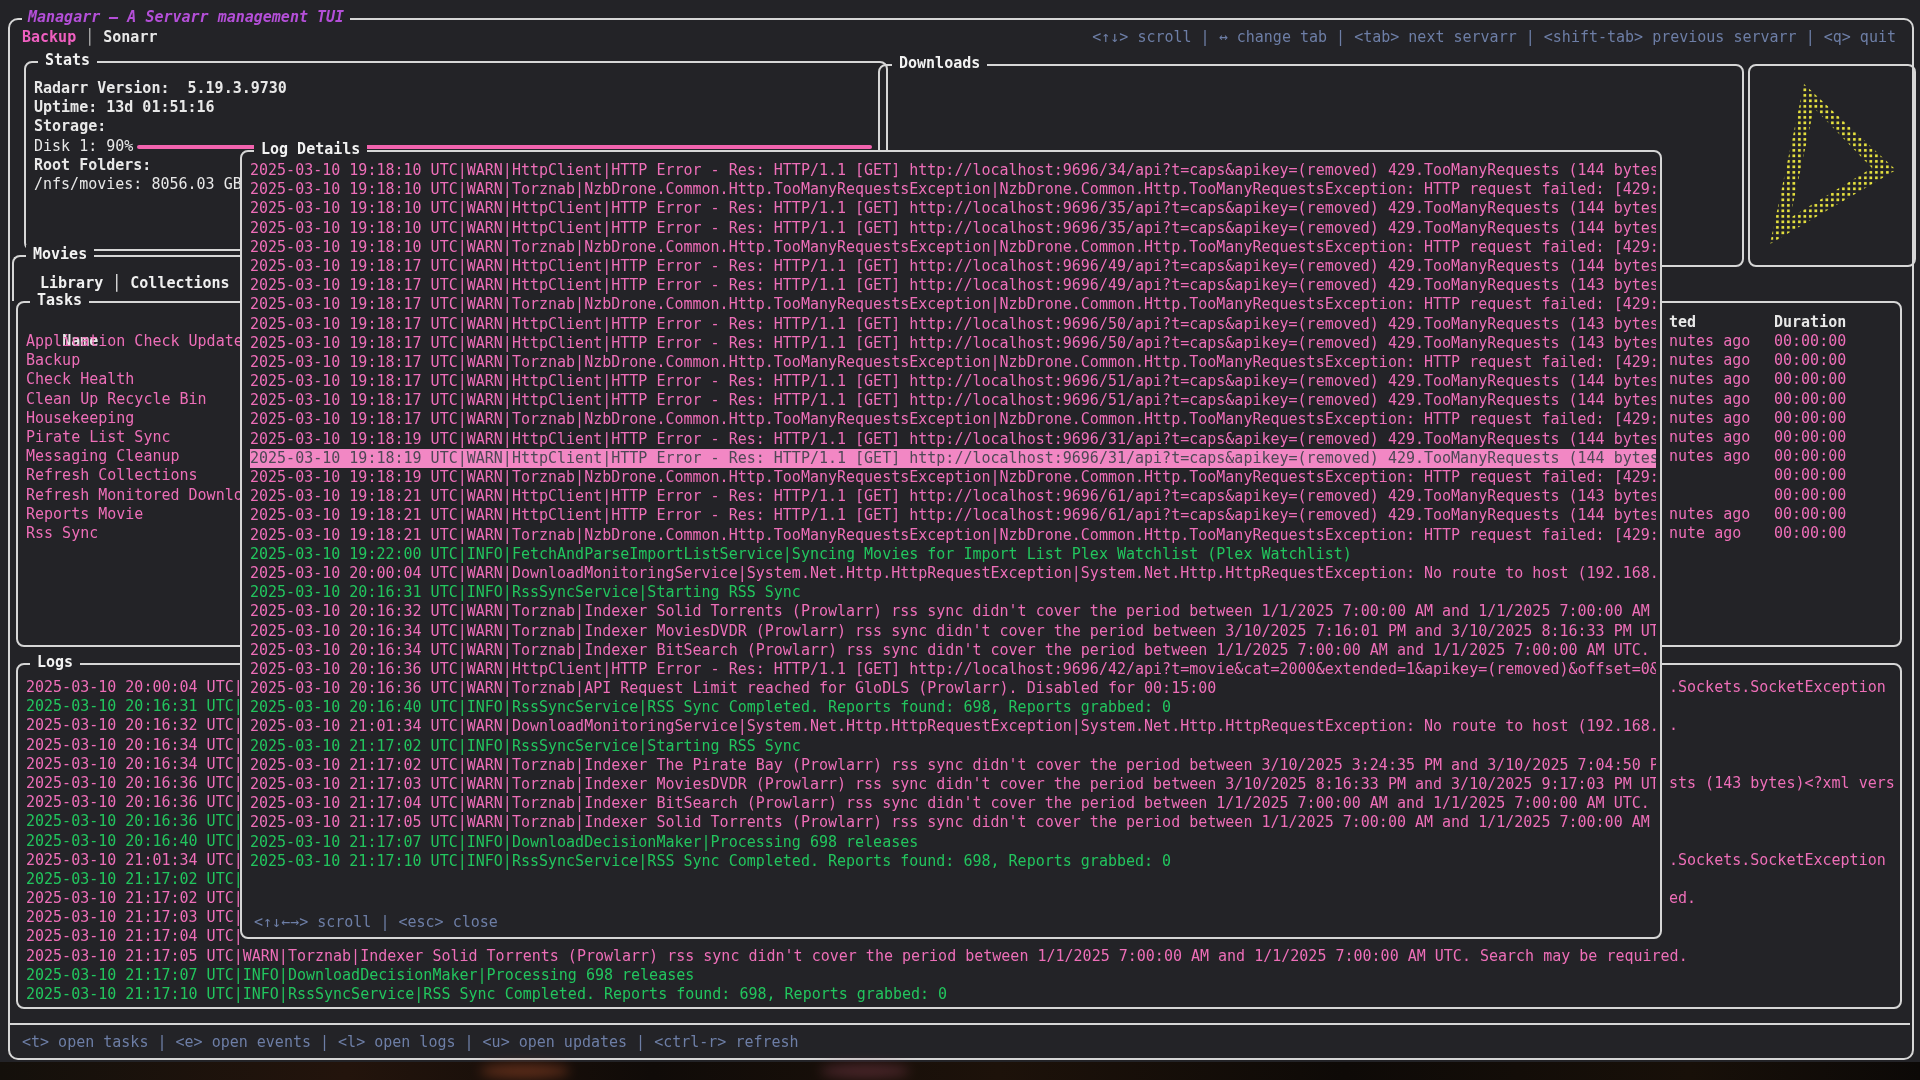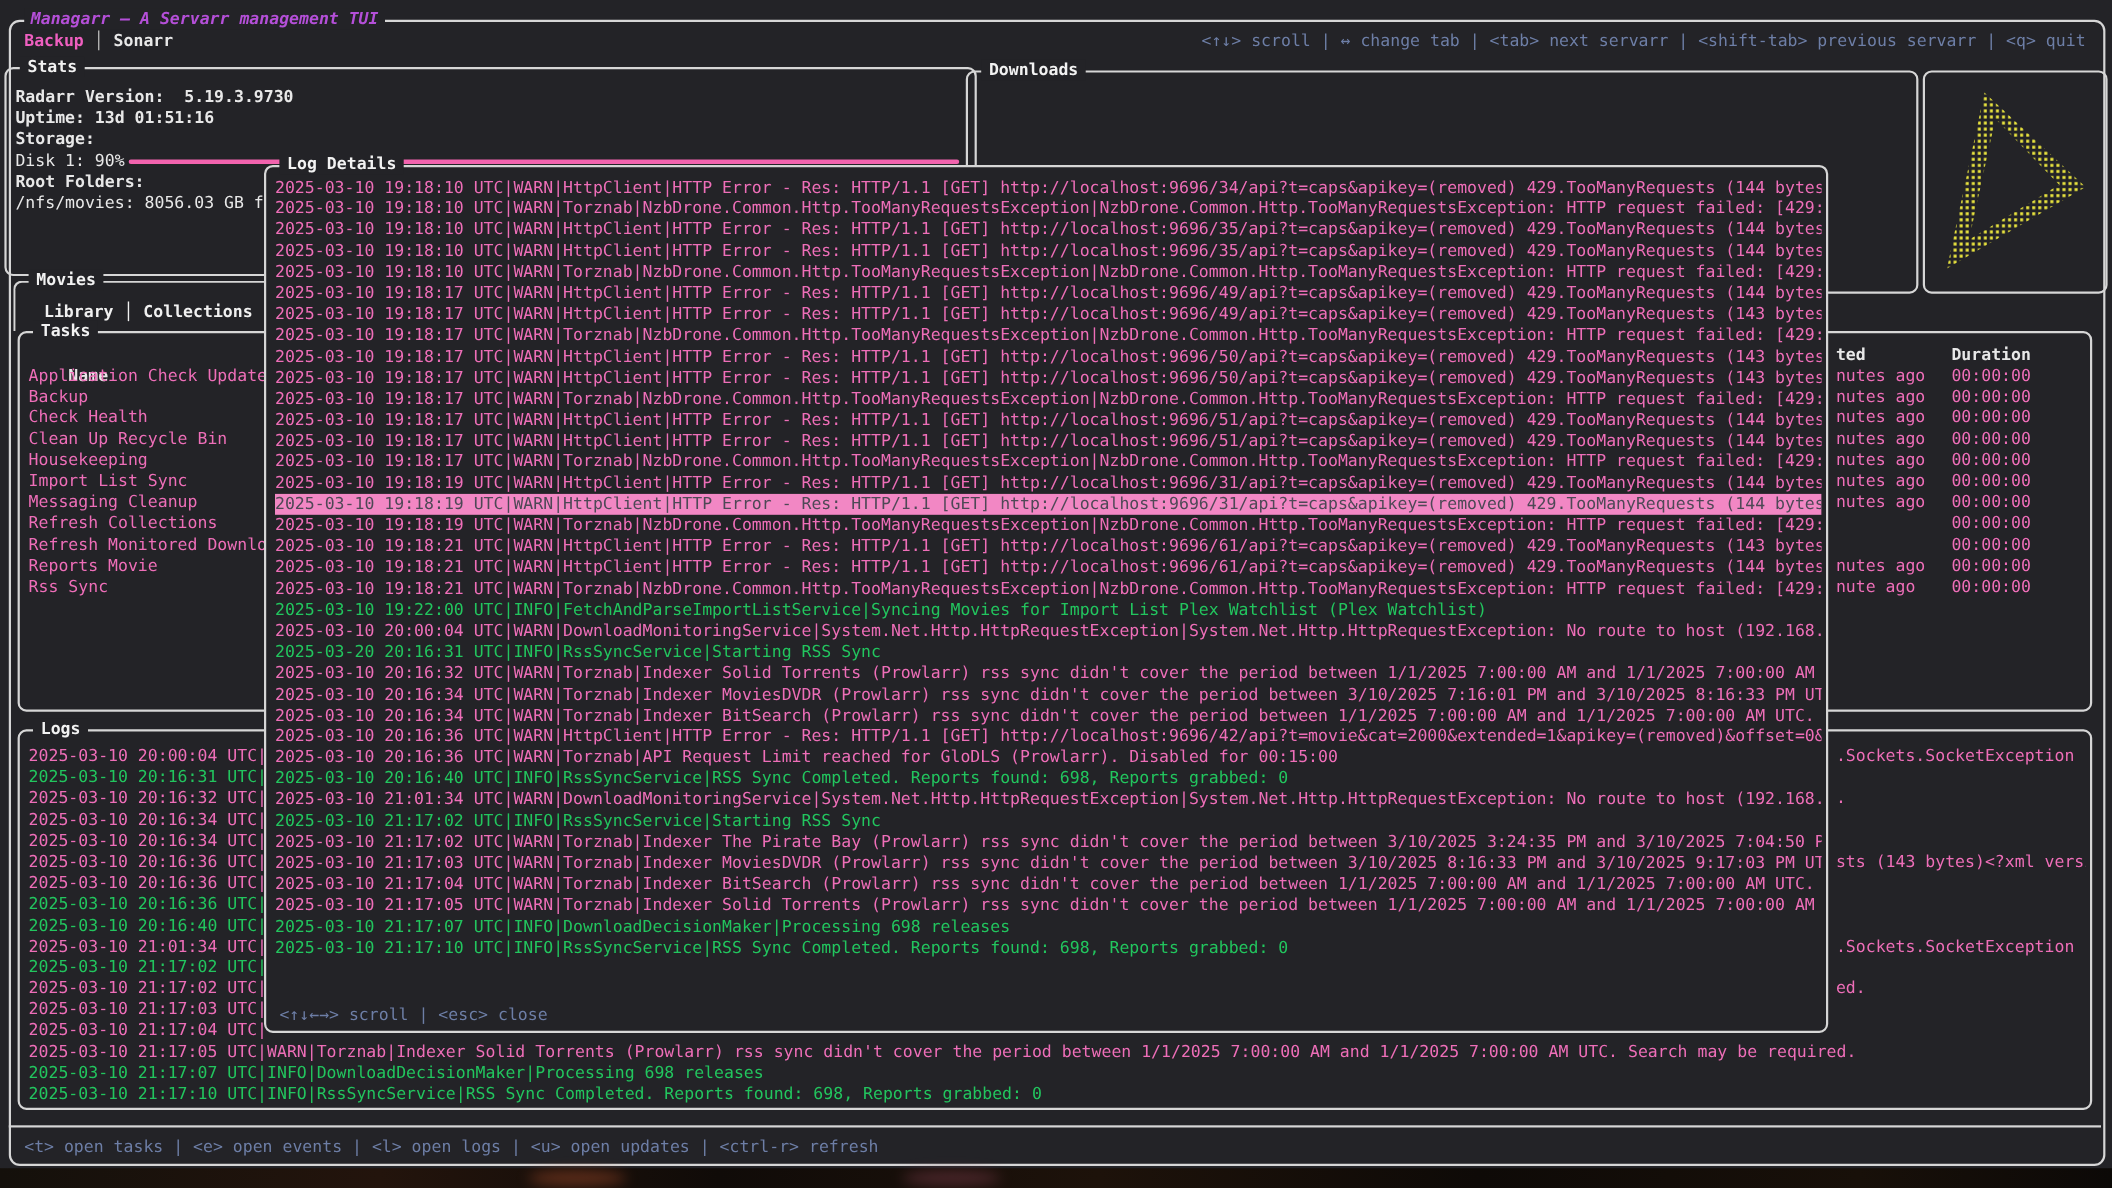--- a/index.html
+++ b/index.html
@@ -20,21 +20,21 @@
   .row{position:relative;height:19.2px;white-space:pre;overflow:visible;}
 
   
   #app-frame{left:8px;top:18px;width:1902px;height:1038px;border-radius:10px;}
   #app-title{left:22px;top:8px;background:#232327;padding:0 6px;font-weight:bold;font-style:italic;color:#b44fd8;white-space:pre;}
   #tabs-row{left:22px;top:28px;white-space:pre;}
   #tab-sep{color:#b9b9b9;}
   #top-keybinds{right:24px;top:28px;}
 
   
-  #stats-box{left:4px;top:61px;width:860px;height:186px;padding-left:20px;}
+  #stats-box{left:24px;top:61px;width:860px;height:186px;}
   #stats-lines{position:absolute;left:8px;top:16px;right:6px;}
   .gaugebar{position:absolute;left:103px;top:8px;right:8px;height:4px;background:#f263ae;border-radius:2px;}
 
   
   #downloads-box{left:878px;top:64px;width:862px;height:199px;}
   #logo-box{left:1748px;top:64px;width:164px;height:199px;}
   #logo-box svg{position:absolute;left:14px;top:16px;}
 
   
   #movies-box{left:12px;top:255px;width:600px;height:44px;border-right:none;border-bottom:none;border-radius:8px 0 0 0;}
@@ -118,21 +118,21 @@
     <span>Name</span>
     <span class="col-exec">ted</span>
     <span class="col-dur">Duration</span>
   </div>
   <div id="tasks-rows">
       <div class="row warn"><span>Application Check Update</span><span class="col-exec">nutes ago</span><span class="col-dur">00:00:00</span></div>
       <div class="row warn"><span>Backup</span><span class="col-exec">nutes ago</span><span class="col-dur">00:00:00</span></div>
       <div class="row warn"><span>Check Health</span><span class="col-exec">nutes ago</span><span class="col-dur">00:00:00</span></div>
       <div class="row warn"><span>Clean Up Recycle Bin</span><span class="col-exec">nutes ago</span><span class="col-dur">00:00:00</span></div>
       <div class="row warn"><span>Housekeeping</span><span class="col-exec">nutes ago</span><span class="col-dur">00:00:00</span></div>
-      <div class="row warn"><span>Import List Sync</span><span class="col-exec">nutes ago</span><span class="col-dur">00:00:00</span></div>
+      <div class="row warn"><span>Pirate List Sync</span><span class="col-exec">nutes ago</span><span class="col-dur">00:00:00</span></div>
       <div class="row warn"><span>Messaging Cleanup</span><span class="col-exec">nutes ago</span><span class="col-dur">00:00:00</span></div>
       <div class="row warn"><span>Refresh Collections</span><span class="col-exec"></span><span class="col-dur">00:00:00</span></div>
       <div class="row warn"><span>Refresh Monitored Downloads</span><span class="col-exec"></span><span class="col-dur">00:00:00</span></div>
       <div class="row warn"><span>Reports Movie</span><span class="col-exec">nutes ago</span><span class="col-dur">00:00:00</span></div>
       <div class="row warn"><span>Rss Sync</span><span class="col-exec">nute ago</span><span class="col-dur">00:00:00</span></div>
     </div>
 </div>
 
 <div class="box" id="logs-box">
   <span class="btitle">Logs</span>
@@ -175,21 +175,21 @@
       <div class="row warn">2025-03-10 19:18:17 UTC|WARN|HttpClient|HTTP Error - Res: HTTP/1.1 [GET] http://localhost:9696/51/api?t=caps&amp;apikey=(removed) 429.TooManyRequests (144 bytes)</div>
       <div class="row warn">2025-03-10 19:18:17 UTC|WARN|Torznab|NzbDrone.Common.Http.TooManyRequestsException|NzbDrone.Common.Http.TooManyRequestsException: HTTP request failed: [429:TooManyRequests]</div>
       <div class="row warn">2025-03-10 19:18:19 UTC|WARN|HttpClient|HTTP Error - Res: HTTP/1.1 [GET] http://localhost:9696/31/api?t=caps&amp;apikey=(removed) 429.TooManyRequests (144 bytes)</div>
       <div class="row sel">2025-03-10 19:18:19 UTC|WARN|HttpClient|HTTP Error - Res: HTTP/1.1 [GET] http://localhost:9696/31/api?t=caps&amp;apikey=(removed) 429.TooManyRequests (144 bytes)</div>
       <div class="row warn">2025-03-10 19:18:19 UTC|WARN|Torznab|NzbDrone.Common.Http.TooManyRequestsException|NzbDrone.Common.Http.TooManyRequestsException: HTTP request failed: [429:TooManyRequests]</div>
       <div class="row warn">2025-03-10 19:18:21 UTC|WARN|HttpClient|HTTP Error - Res: HTTP/1.1 [GET] http://localhost:9696/61/api?t=caps&amp;apikey=(removed) 429.TooManyRequests (143 bytes)</div>
       <div class="row warn">2025-03-10 19:18:21 UTC|WARN|HttpClient|HTTP Error - Res: HTTP/1.1 [GET] http://localhost:9696/61/api?t=caps&amp;apikey=(removed) 429.TooManyRequests (144 bytes)</div>
       <div class="row warn">2025-03-10 19:18:21 UTC|WARN|Torznab|NzbDrone.Common.Http.TooManyRequestsException|NzbDrone.Common.Http.TooManyRequestsException: HTTP request failed: [429:TooManyRequests]</div>
       <div class="row info">2025-03-10 19:22:00 UTC|INFO|FetchAndParseImportListService|Syncing Movies for Import List Plex Watchlist (Plex Watchlist)</div>
       <div class="row warn">2025-03-10 20:00:04 UTC|WARN|DownloadMonitoringService|System.Net.Http.HttpRequestException|System.Net.Http.HttpRequestException: No route to host (192.168.0.140:9091)</div>
-      <div class="row info">2025-03-20 20:16:31 UTC|INFO|RssSyncService|Starting RSS Sync</div>
+      <div class="row info">2025-03-10 20:16:31 UTC|INFO|RssSyncService|Starting RSS Sync</div>
       <div class="row warn">2025-03-10 20:16:32 UTC|WARN|Torznab|Indexer Solid Torrents (Prowlarr) rss sync didn't cover the period between 1/1/2025 7:00:00 AM and 1/1/2025 7:00:00 AM UTC. Search may be required.</div>
       <div class="row warn">2025-03-10 20:16:34 UTC|WARN|Torznab|Indexer MoviesDVDR (Prowlarr) rss sync didn't cover the period between 3/10/2025 7:16:01 PM and 3/10/2025 8:16:33 PM UTC. Search may be required.</div>
       <div class="row warn">2025-03-10 20:16:34 UTC|WARN|Torznab|Indexer BitSearch (Prowlarr) rss sync didn't cover the period between 1/1/2025 7:00:00 AM and 1/1/2025 7:00:00 AM UTC. Search may be required.</div>
       <div class="row warn">2025-03-10 20:16:36 UTC|WARN|HttpClient|HTTP Error - Res: HTTP/1.1 [GET] http://localhost:9696/42/api?t=movie&amp;cat=2000&amp;extended=1&amp;apikey=(removed)&amp;offset=0&amp;limit=100</div>
       <div class="row warn">2025-03-10 20:16:36 UTC|WARN|Torznab|API Request Limit reached for GloDLS (Prowlarr). Disabled for 00:15:00</div>
       <div class="row info">2025-03-10 20:16:40 UTC|INFO|RssSyncService|RSS Sync Completed. Reports found: 698, Reports grabbed: 0</div>
       <div class="row warn">2025-03-10 21:01:34 UTC|WARN|DownloadMonitoringService|System.Net.Http.HttpRequestException|System.Net.Http.HttpRequestException: No route to host (192.168.0.140:9091)</div>
       <div class="row info">2025-03-10 21:17:02 UTC|INFO|RssSyncService|Starting RSS Sync</div>
       <div class="row warn">2025-03-10 21:17:02 UTC|WARN|Torznab|Indexer The Pirate Bay (Prowlarr) rss sync didn't cover the period between 3/10/2025 3:24:35 PM and 3/10/2025 7:04:50 PM UTC. Search may be required.</div>
       <div class="row warn">2025-03-10 21:17:03 UTC|WARN|Torznab|Indexer MoviesDVDR (Prowlarr) rss sync didn't cover the period between 3/10/2025 8:16:33 PM and 3/10/2025 9:17:03 PM UTC. Search may be required.</div>

